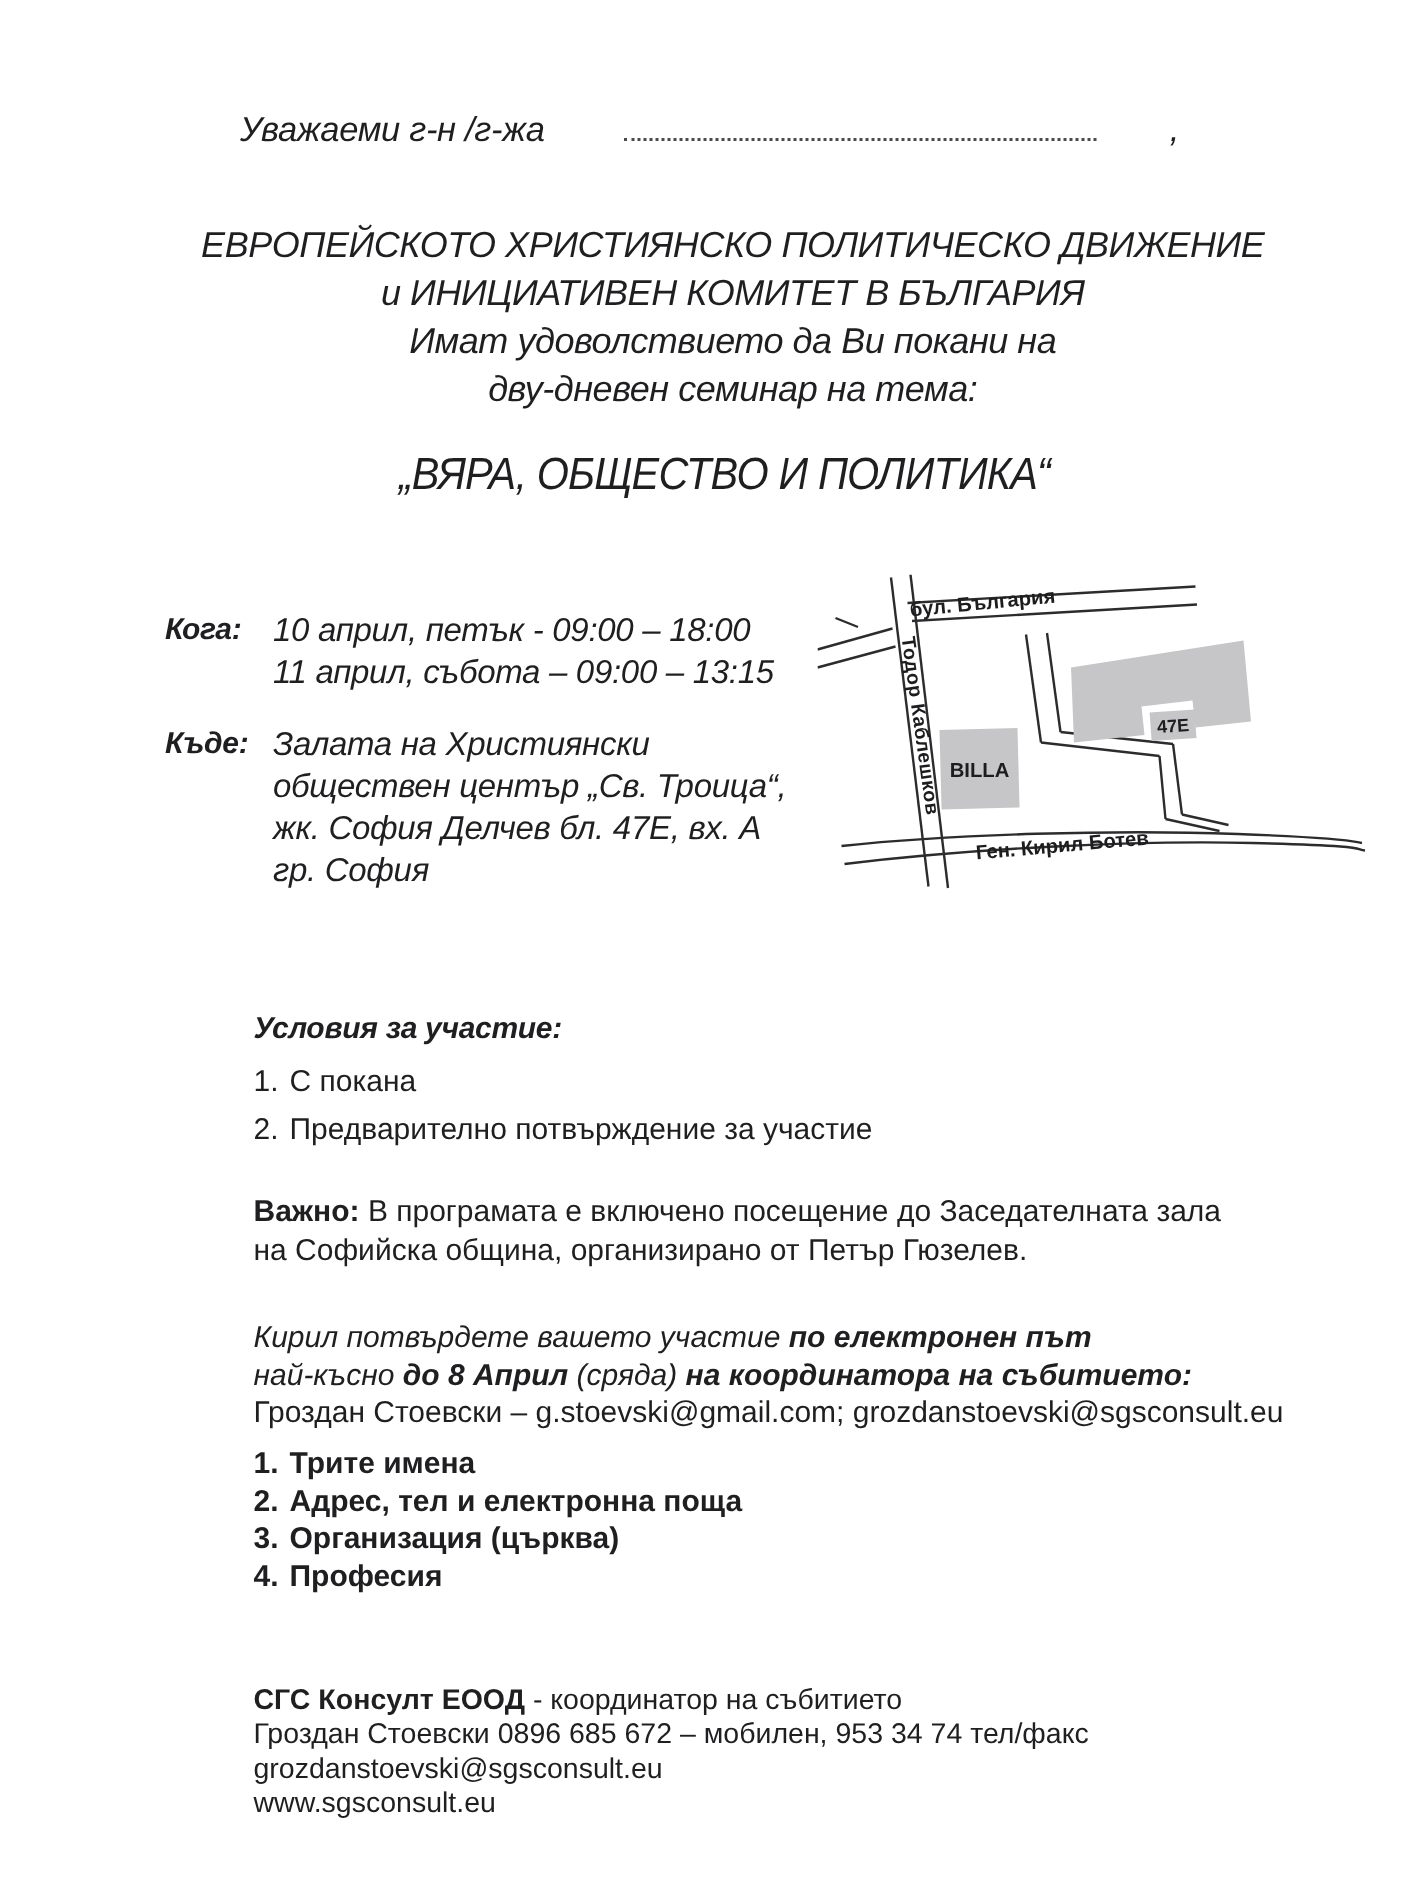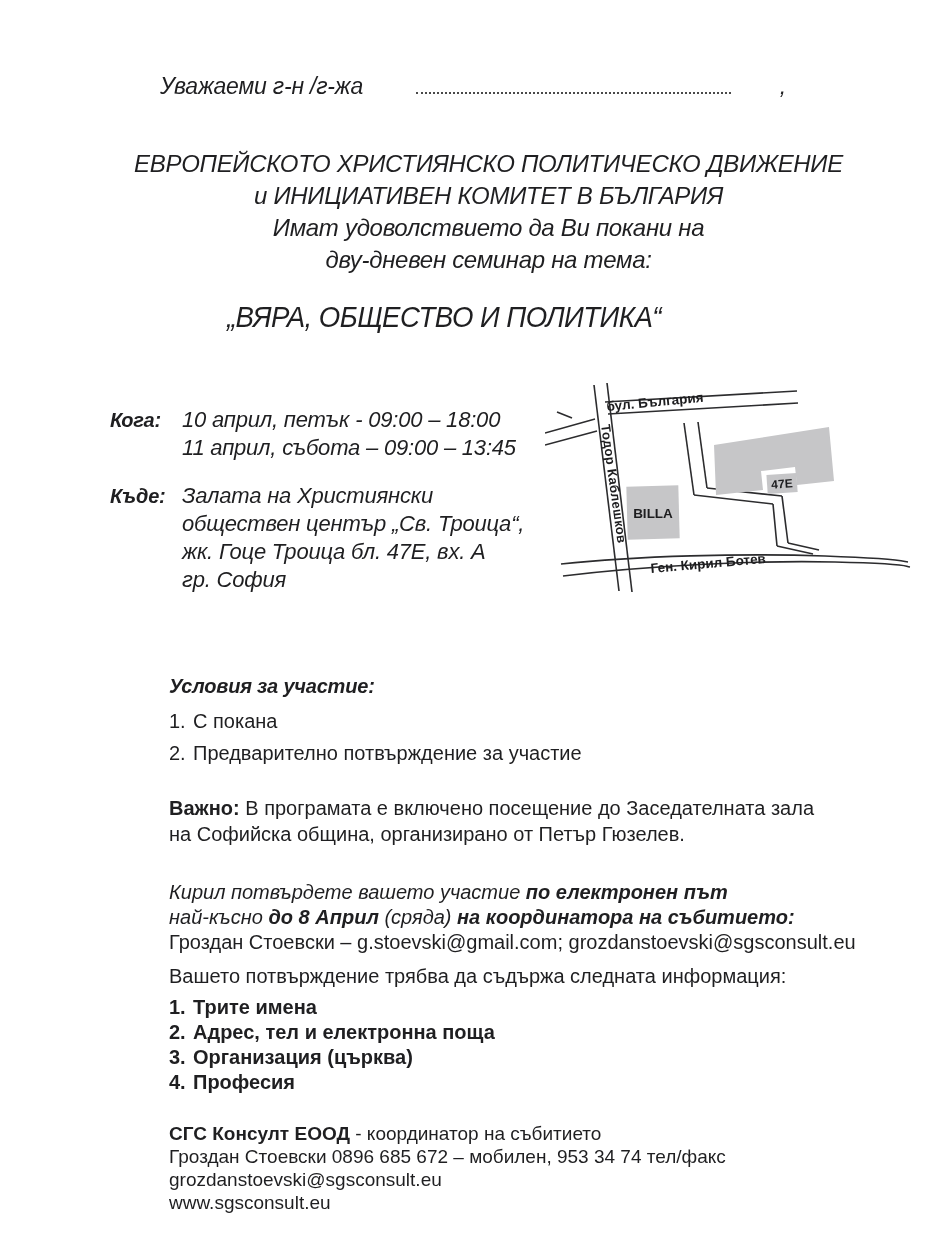--- a/index.html
+++ b/index.html
@@ -20,21 +20,21 @@
 
   
   .header-block{
     position:absolute;top:148px;left:0;width:945px;box-sizing:border-box;padding-left:32px;
     text-align:center;font-style:italic;font-size:24px;line-height:32px;letter-spacing:-0.3px;
   }
 
   
   .seminar-title{
     position:absolute;top:300px;left:0;width:888px;text-align:center;
-    font-style:italic;font-size:30px;letter-spacing:-0.6px;
+    font-style:italic;font-size:30px;letter-spacing:-0.6px;padding-left:39px;
   }
   .seminar-title .squeeze{display:inline-block;transform:scaleX(0.92);transform-origin:center;}
 
   
   .schedule{position:absolute;left:110px;top:406px;font-style:italic;}
   .sched-row{display:flex;margin-bottom:20px;}
   .sched-label{width:72px;font-weight:700;font-size:20px;padding-top:3px;letter-spacing:-0.2px;}
   .sched-content{font-size:22px;line-height:28px;letter-spacing:-0.2px;}
 
   
@@ -81,29 +81,29 @@
 
   <div class="seminar-title">
     <span class="squeeze">„ВЯРА, ОБЩЕСТВО И ПОЛИТИКА“</span>
   </div>
 
   <div class="schedule">
     <div class="sched-row">
       <div class="sched-label">Кога:</div>
       <div class="sched-content">
         <div>10 април, петък - 09:00 – 18:00</div>
-        <div>11 април, събота – 09:00 – 13:45</div>
+        <div>11 април, събота – 09:00 – 13:15</div>
       </div>
     </div>
     <div class="sched-row">
       <div class="sched-label">Къде:</div>
       <div class="sched-content">
         <div>Залата на Християнски</div>
         <div>обществен център „Св. Троица“,</div>
-        <div>жк. Гоце Троица бл. 47Е, вх. А</div>
+        <div>жк. София Делчев бл. 47Е, вх. А</div>
         <div>гр. София</div>
       </div>
     </div>
   </div>
 
   <div class="map">
     <svg viewBox="0 0 390 215" width="390" height="215">
       <g fill="none" stroke-width="1.6" stroke="#2c2c2e">
 
         <path d="M49 2 L74 208"></path>
@@ -162,21 +162,20 @@
     <div class="i">
       <span>Кирил потвърдете вашето участие </span><span class="b">по електронен път</span>
     </div>
     <div class="i">
       <span>най-късно </span><span class="b">до 8 Април</span><span> (сряда) </span><span class="b">на координатора на събитието:</span>
     </div>
     <div>Гроздан Стоевски – g.stoevski@gmail.com; grozdanstoevski@sgsconsult.eu</div>
   </div>
 
   <div class="info-request">
-    <div class="intro">Вашето потвърждение трябва да съдържа следната информация:</div>
     <div class="num-item">
       <span class="num">1.</span>
       <span>Трите имена</span>
     </div>
     <div class="num-item">
       <span class="num">2.</span>
       <span>Адрес, тел и електронна поща</span>
     </div>
     <div class="num-item">
       <span class="num">3.</span>

